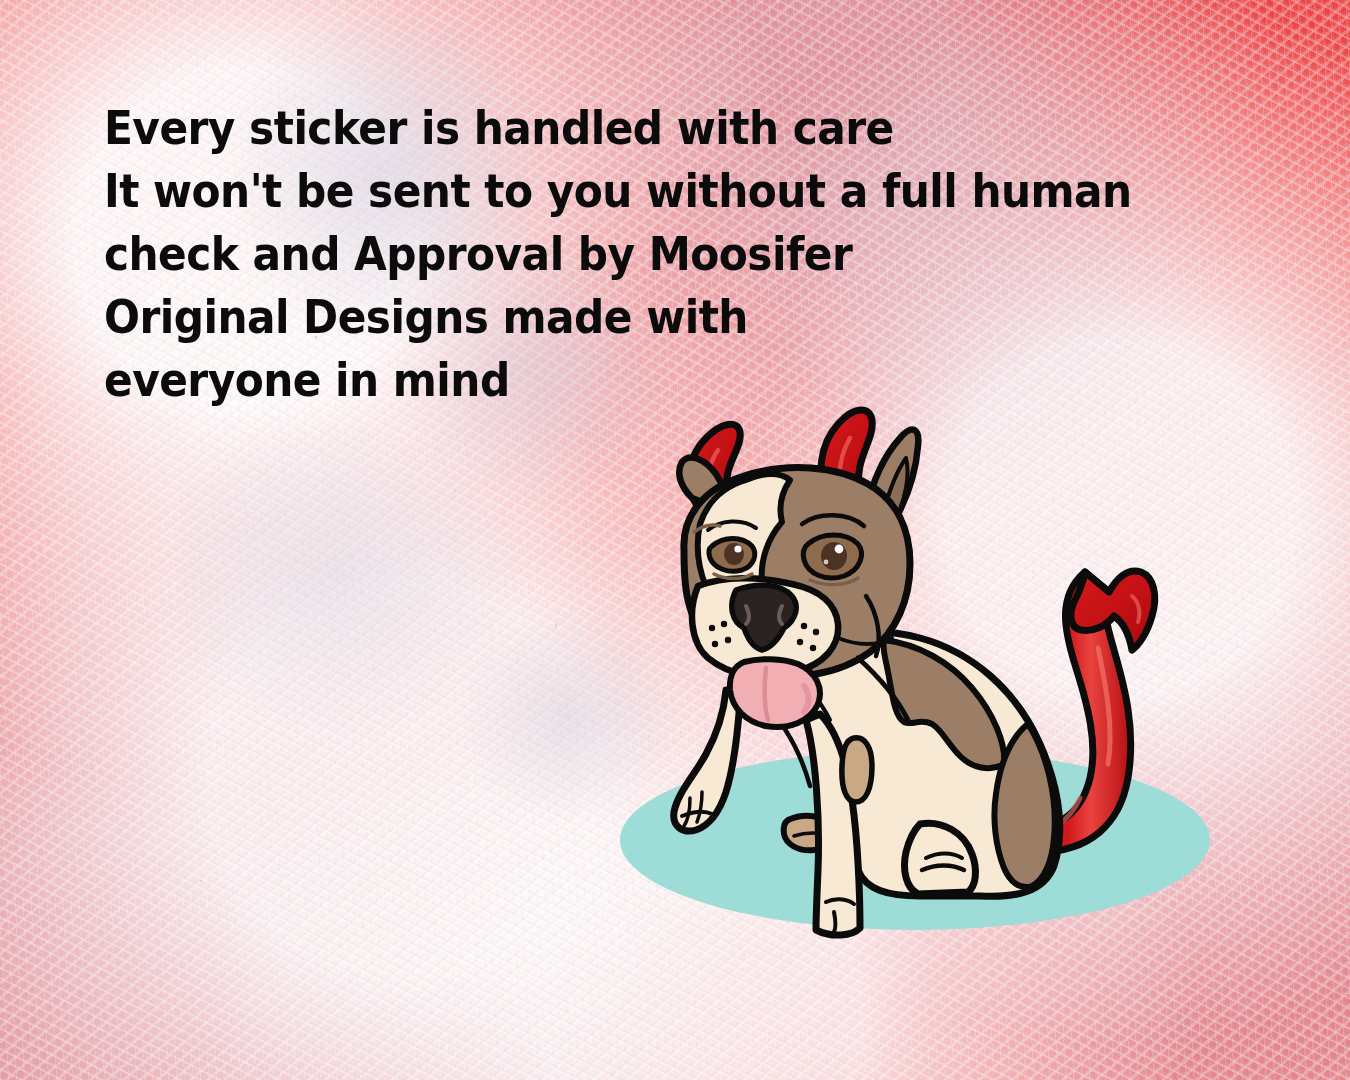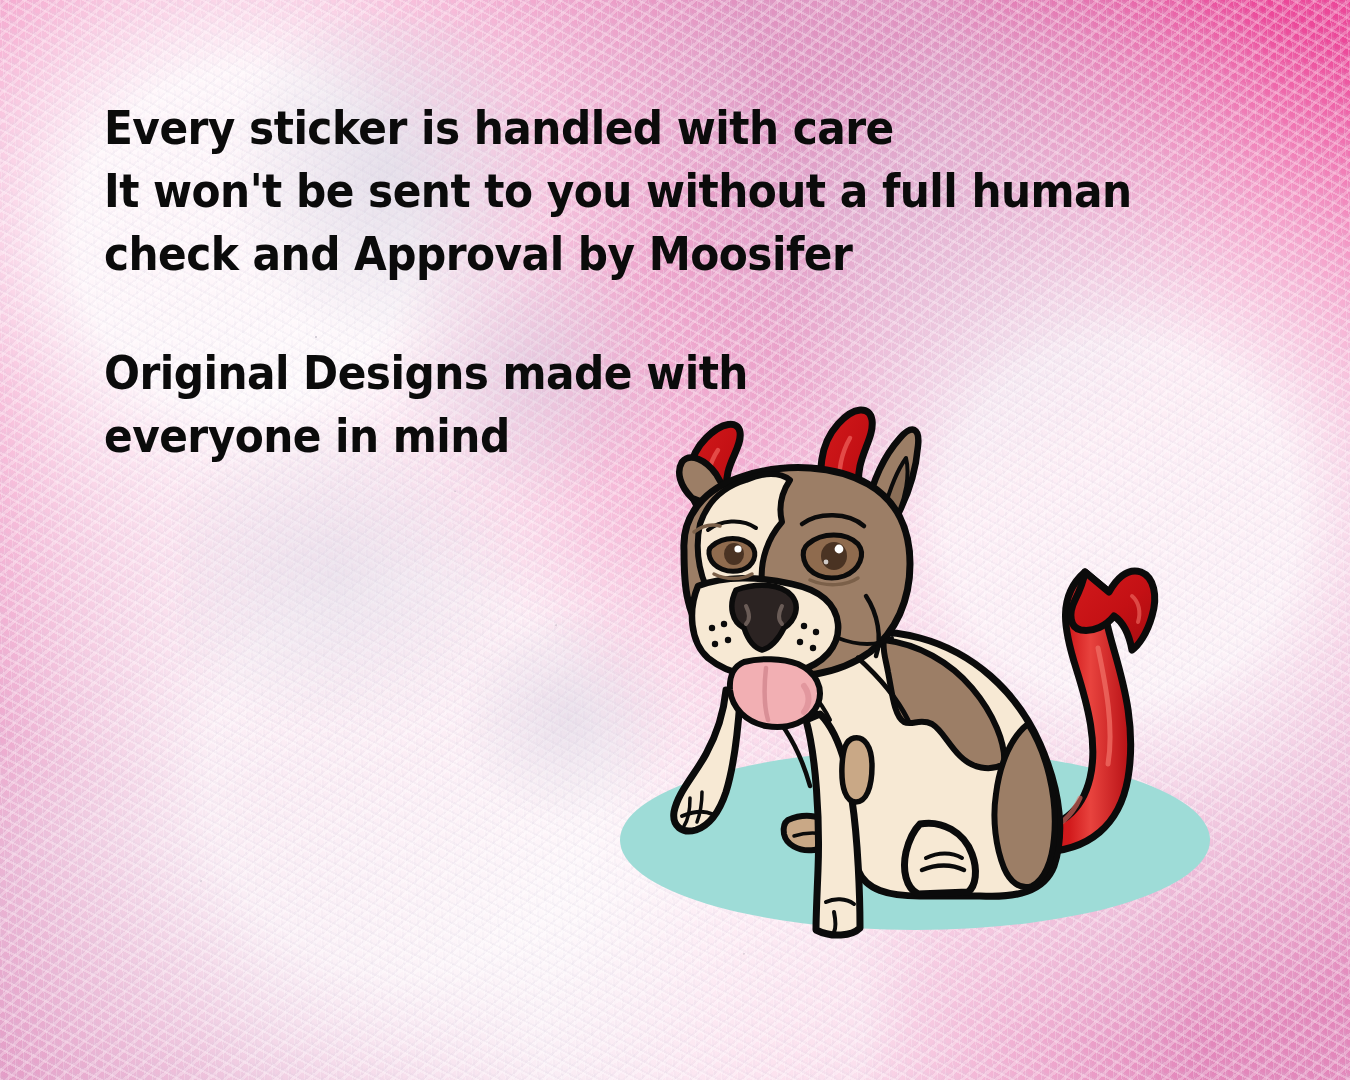--- a/index.html
+++ b/index.html
@@ -11,21 +11,21 @@
     width: 1350px;
     height: 1080px;
     overflow: hidden;
     font-family: "Liberation Sans", sans-serif;
   }
 
   #promo-canvas {
     position: relative;
     width: 1350px;
     height: 1080px;
-    background-color: #ec4899;
+    background-color: #ef4444;
     overflow: hidden;
   }
 
   
   .tex {
     position: absolute;
     inset: 0;
     pointer-events: none;
   }
   .tex-a {
@@ -83,21 +83,20 @@
     font-weight: 700;
     font-size: 47px;
     line-height: 63px;
     letter-spacing: -0.6px;
     color: #0b0b0b;
     white-space: nowrap;
     transform: scaleX(0.90);
     transform-origin: left center;
   }
   #copy-para-2 {
-    margin-top: 56px;
   }
 
   
   #dog-illustration {
     position: absolute;
     left: 620px;
     top: 400px;
     width: 640px;
     height: 600px;
   }

